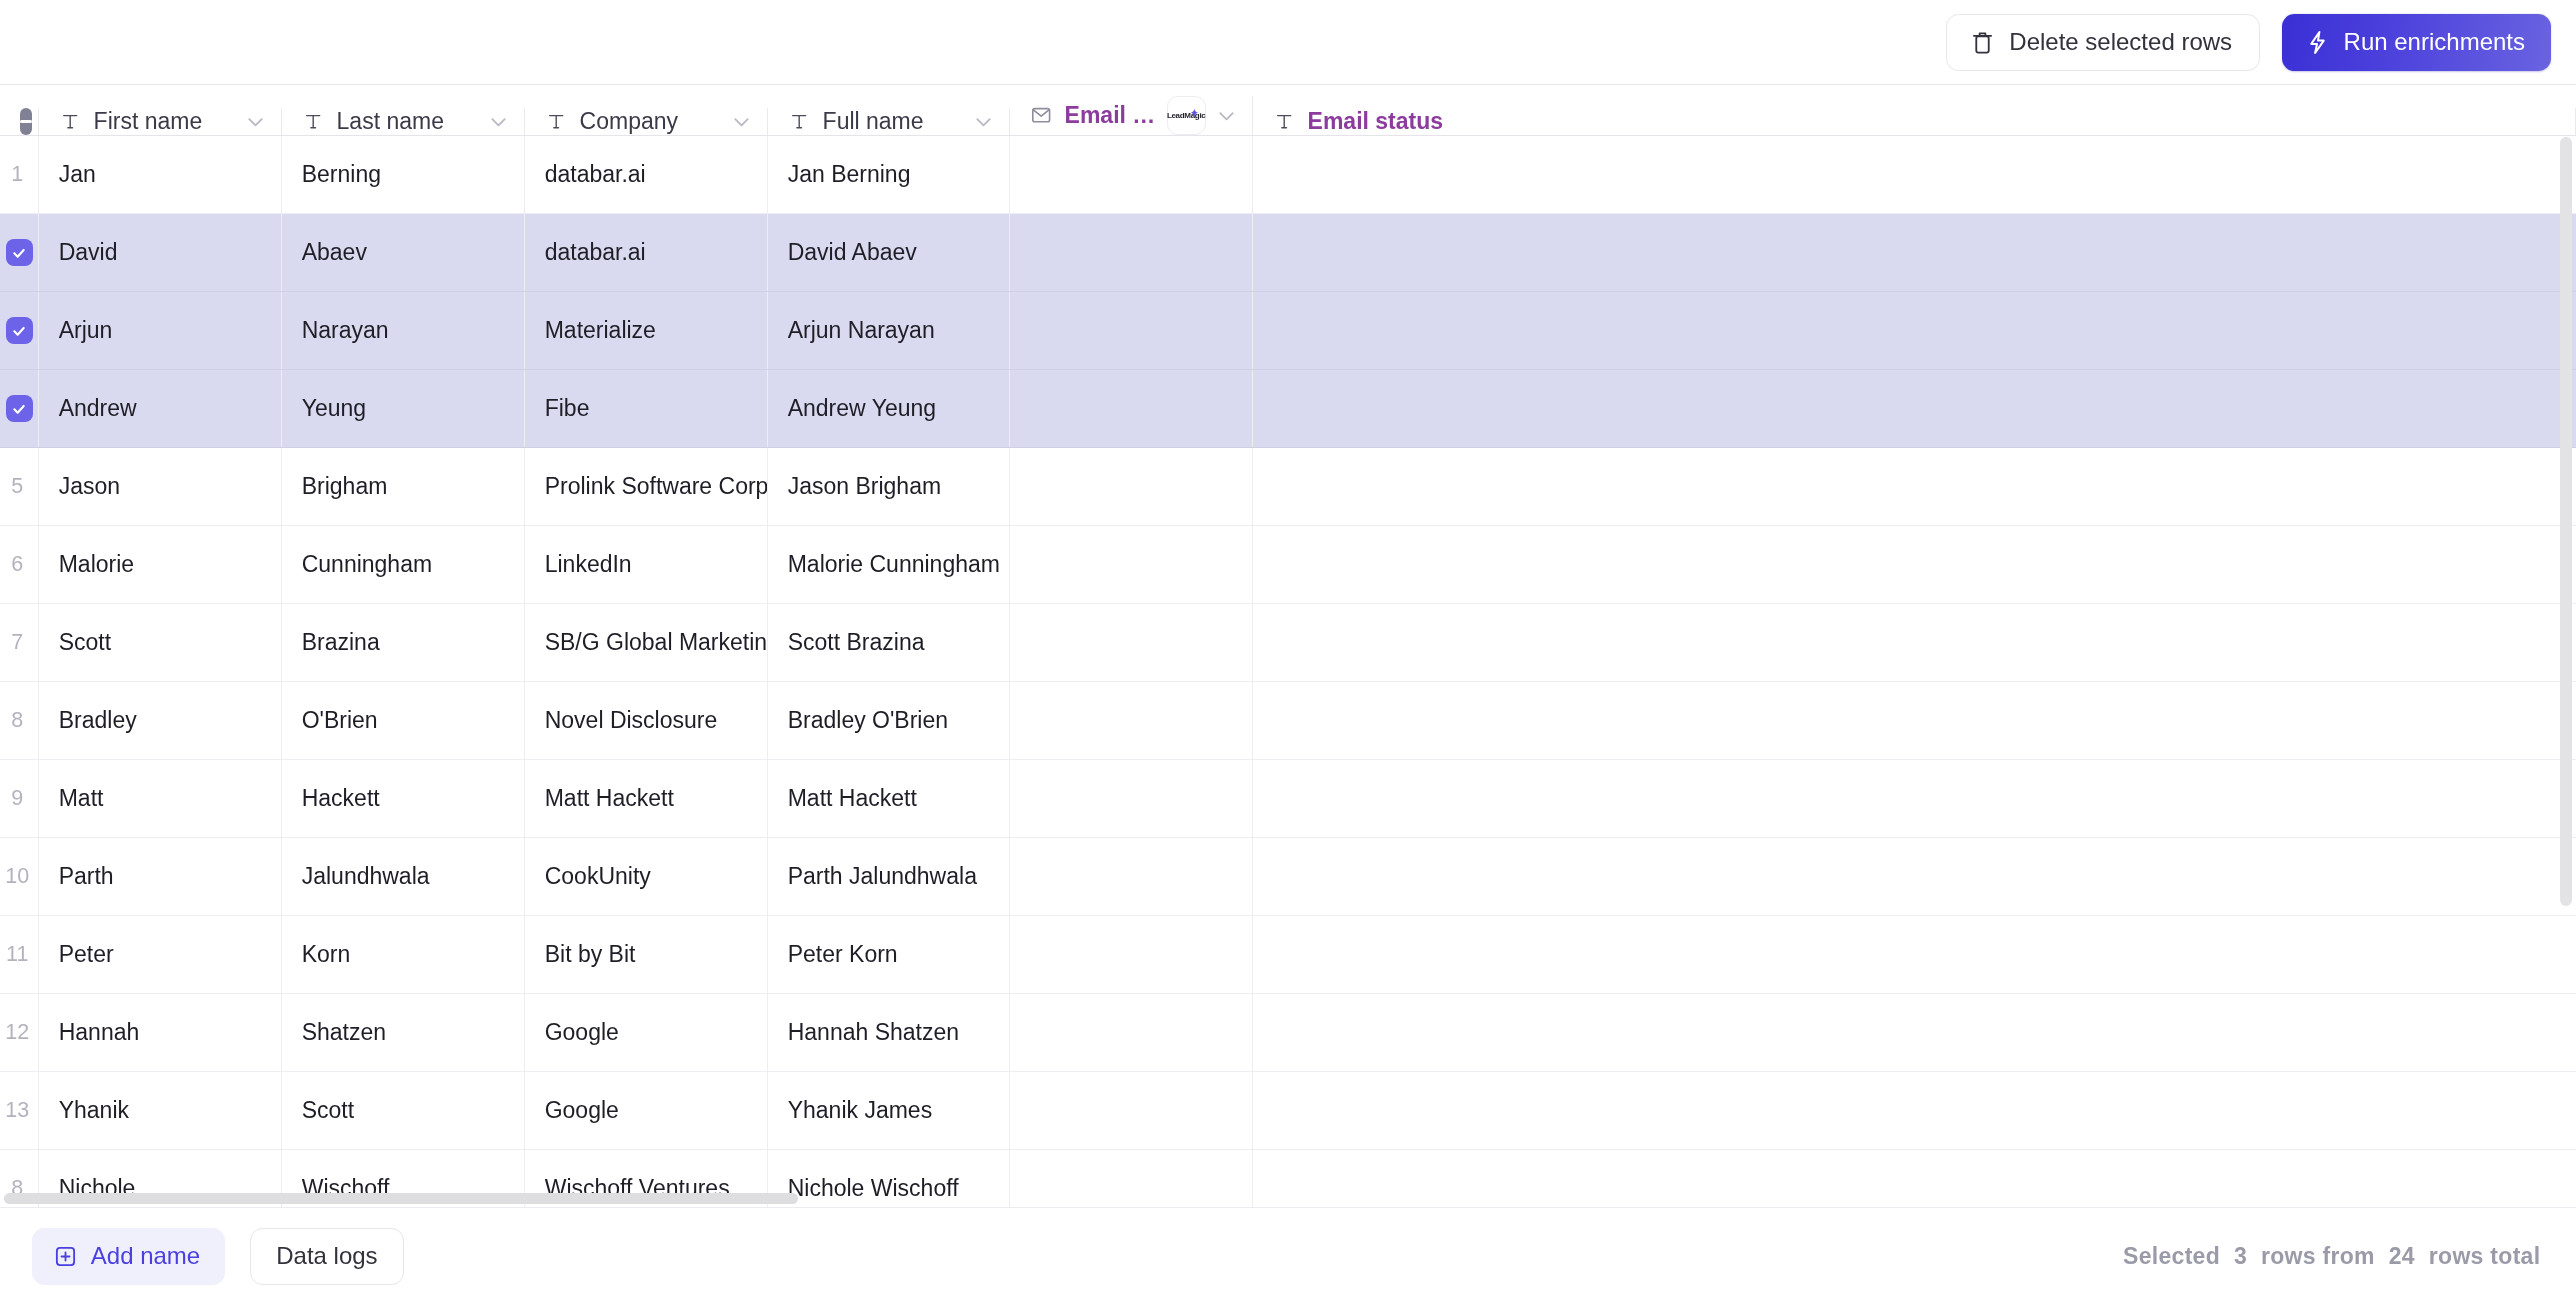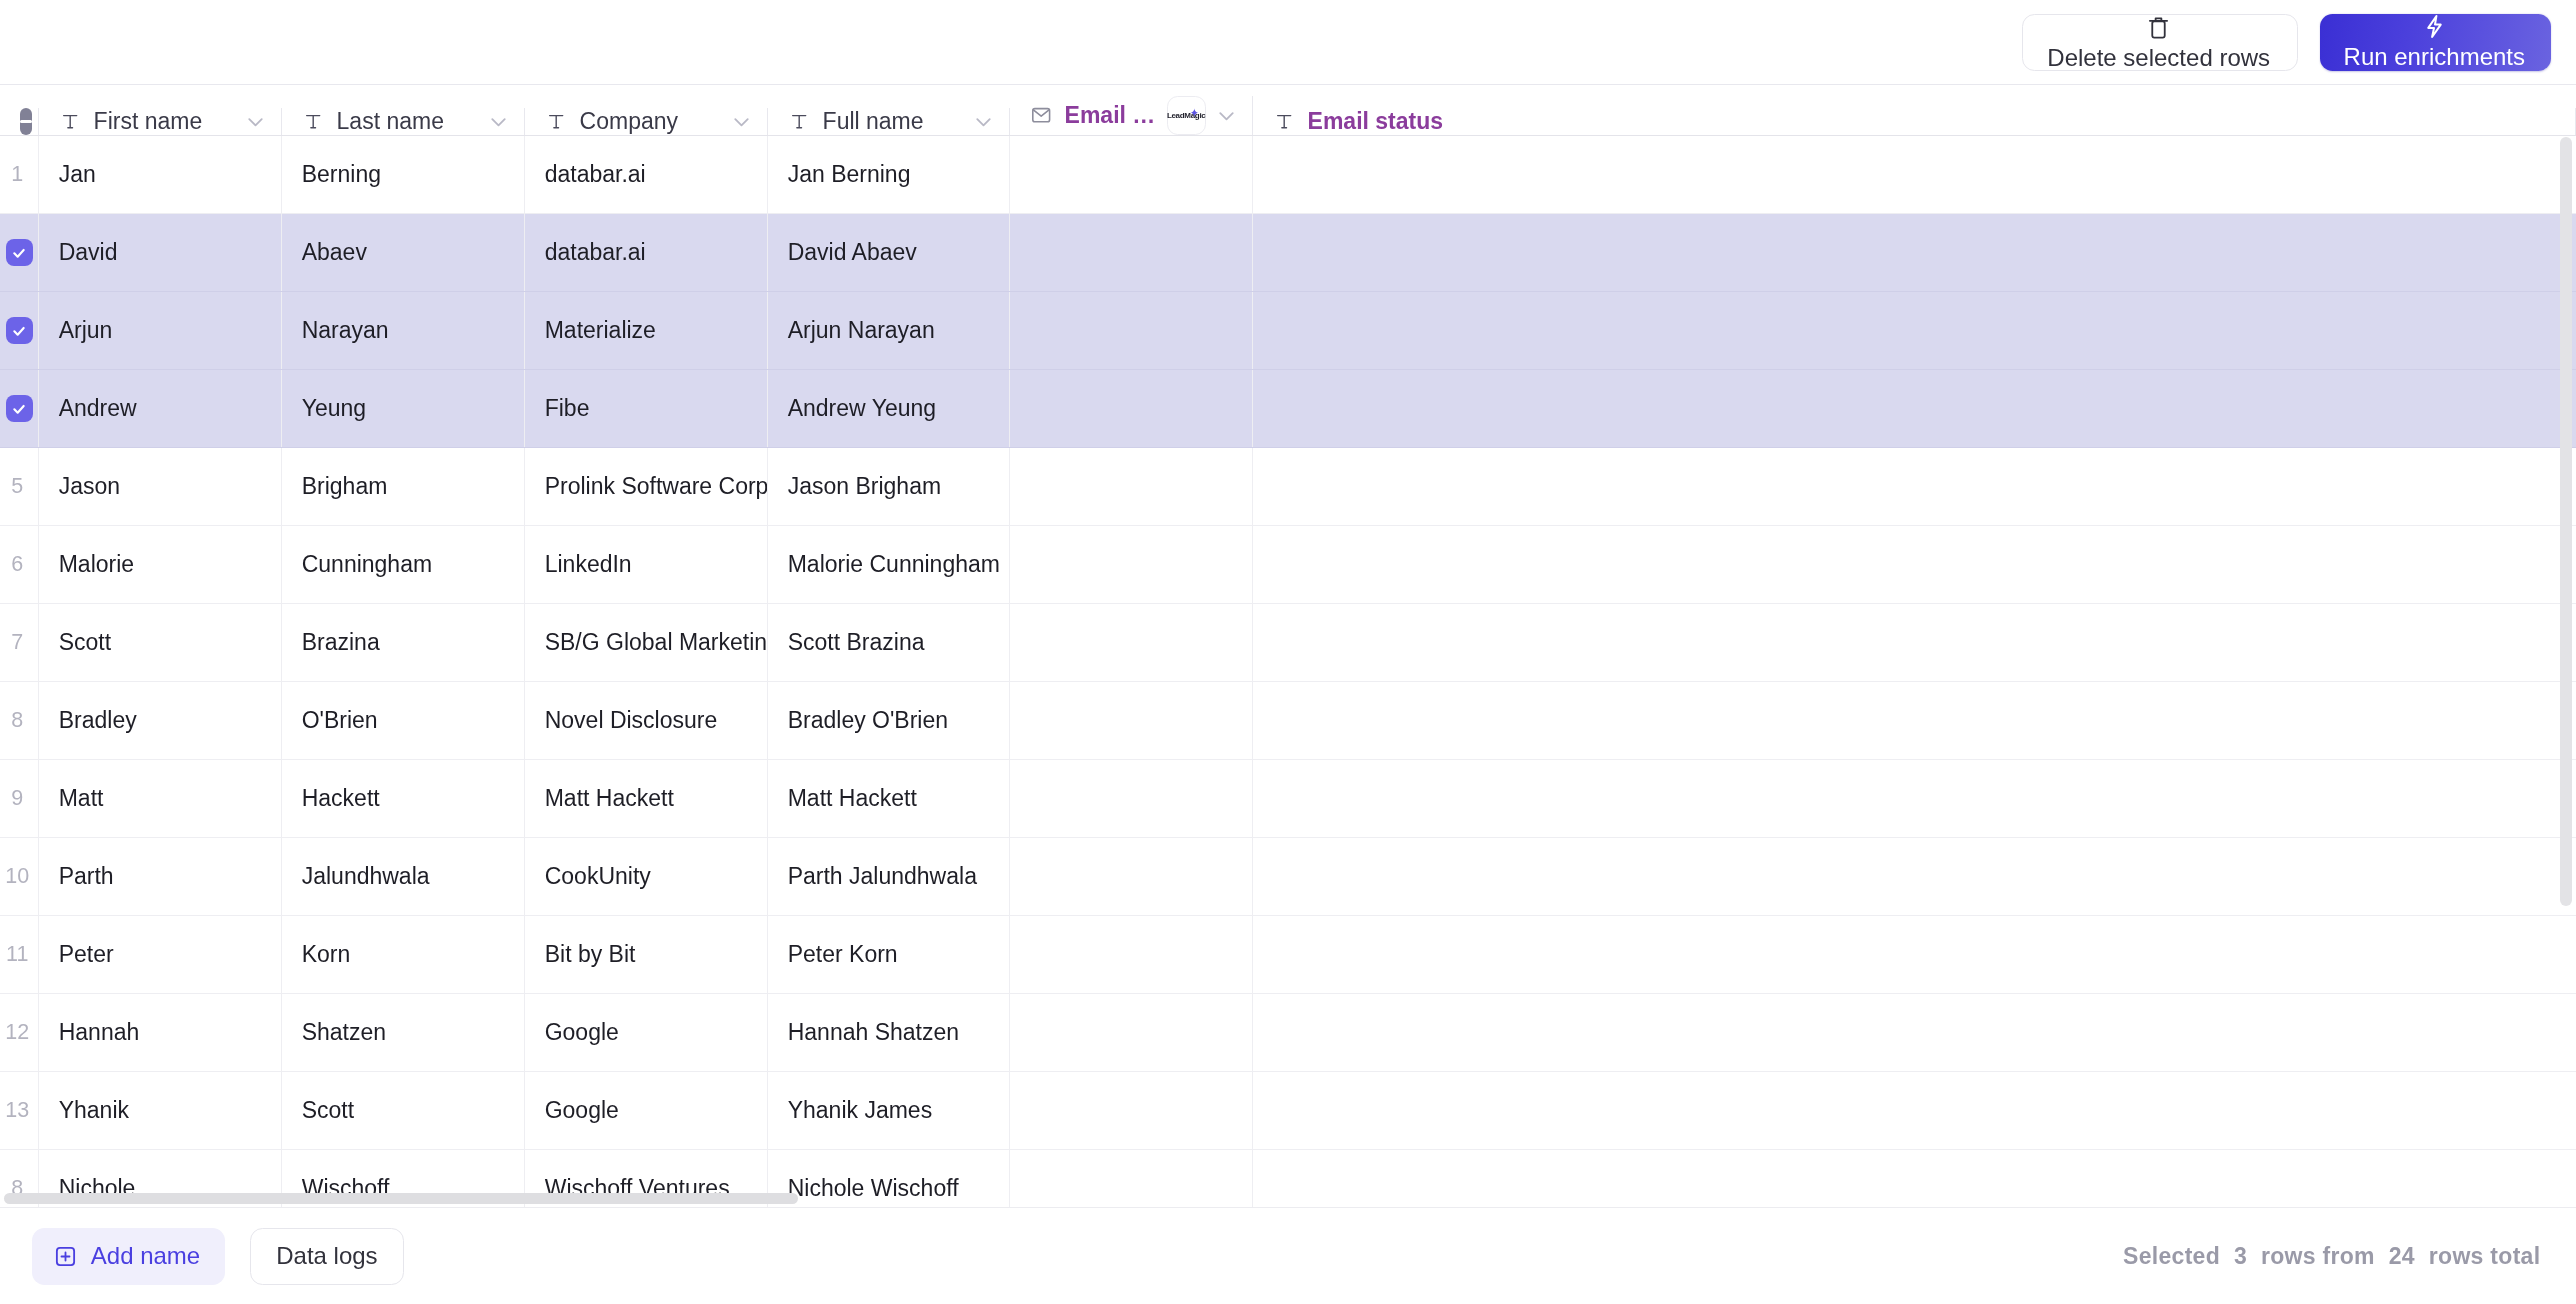--- a/index.html
+++ b/index.html
@@ -27,28 +27,27 @@
     display: flex;
     align-items: center;
     justify-content: flex-end;
     padding: 0 25px 0 0;
     background: #ffffff;
     gap: 21.5px;
   }
   .btn {
     display: inline-flex;
     align-items: center;
-    gap: 6px;
+    gap: 15px;
     border-radius: 12.5px;
     font-size: 24px;
     line-height: 1;
     cursor: pointer;
     white-space: nowrap;
     user-select: none;
-    flex-direction: column;
   }
   .btn-delete {
     height: 57px;
     padding: 0 27px 0 24px;
     background: #ffffff;
     border: 1.4px solid #e6e6ec;
     color: #32323c;
   }
   .btn-run {
     height: 57px;

